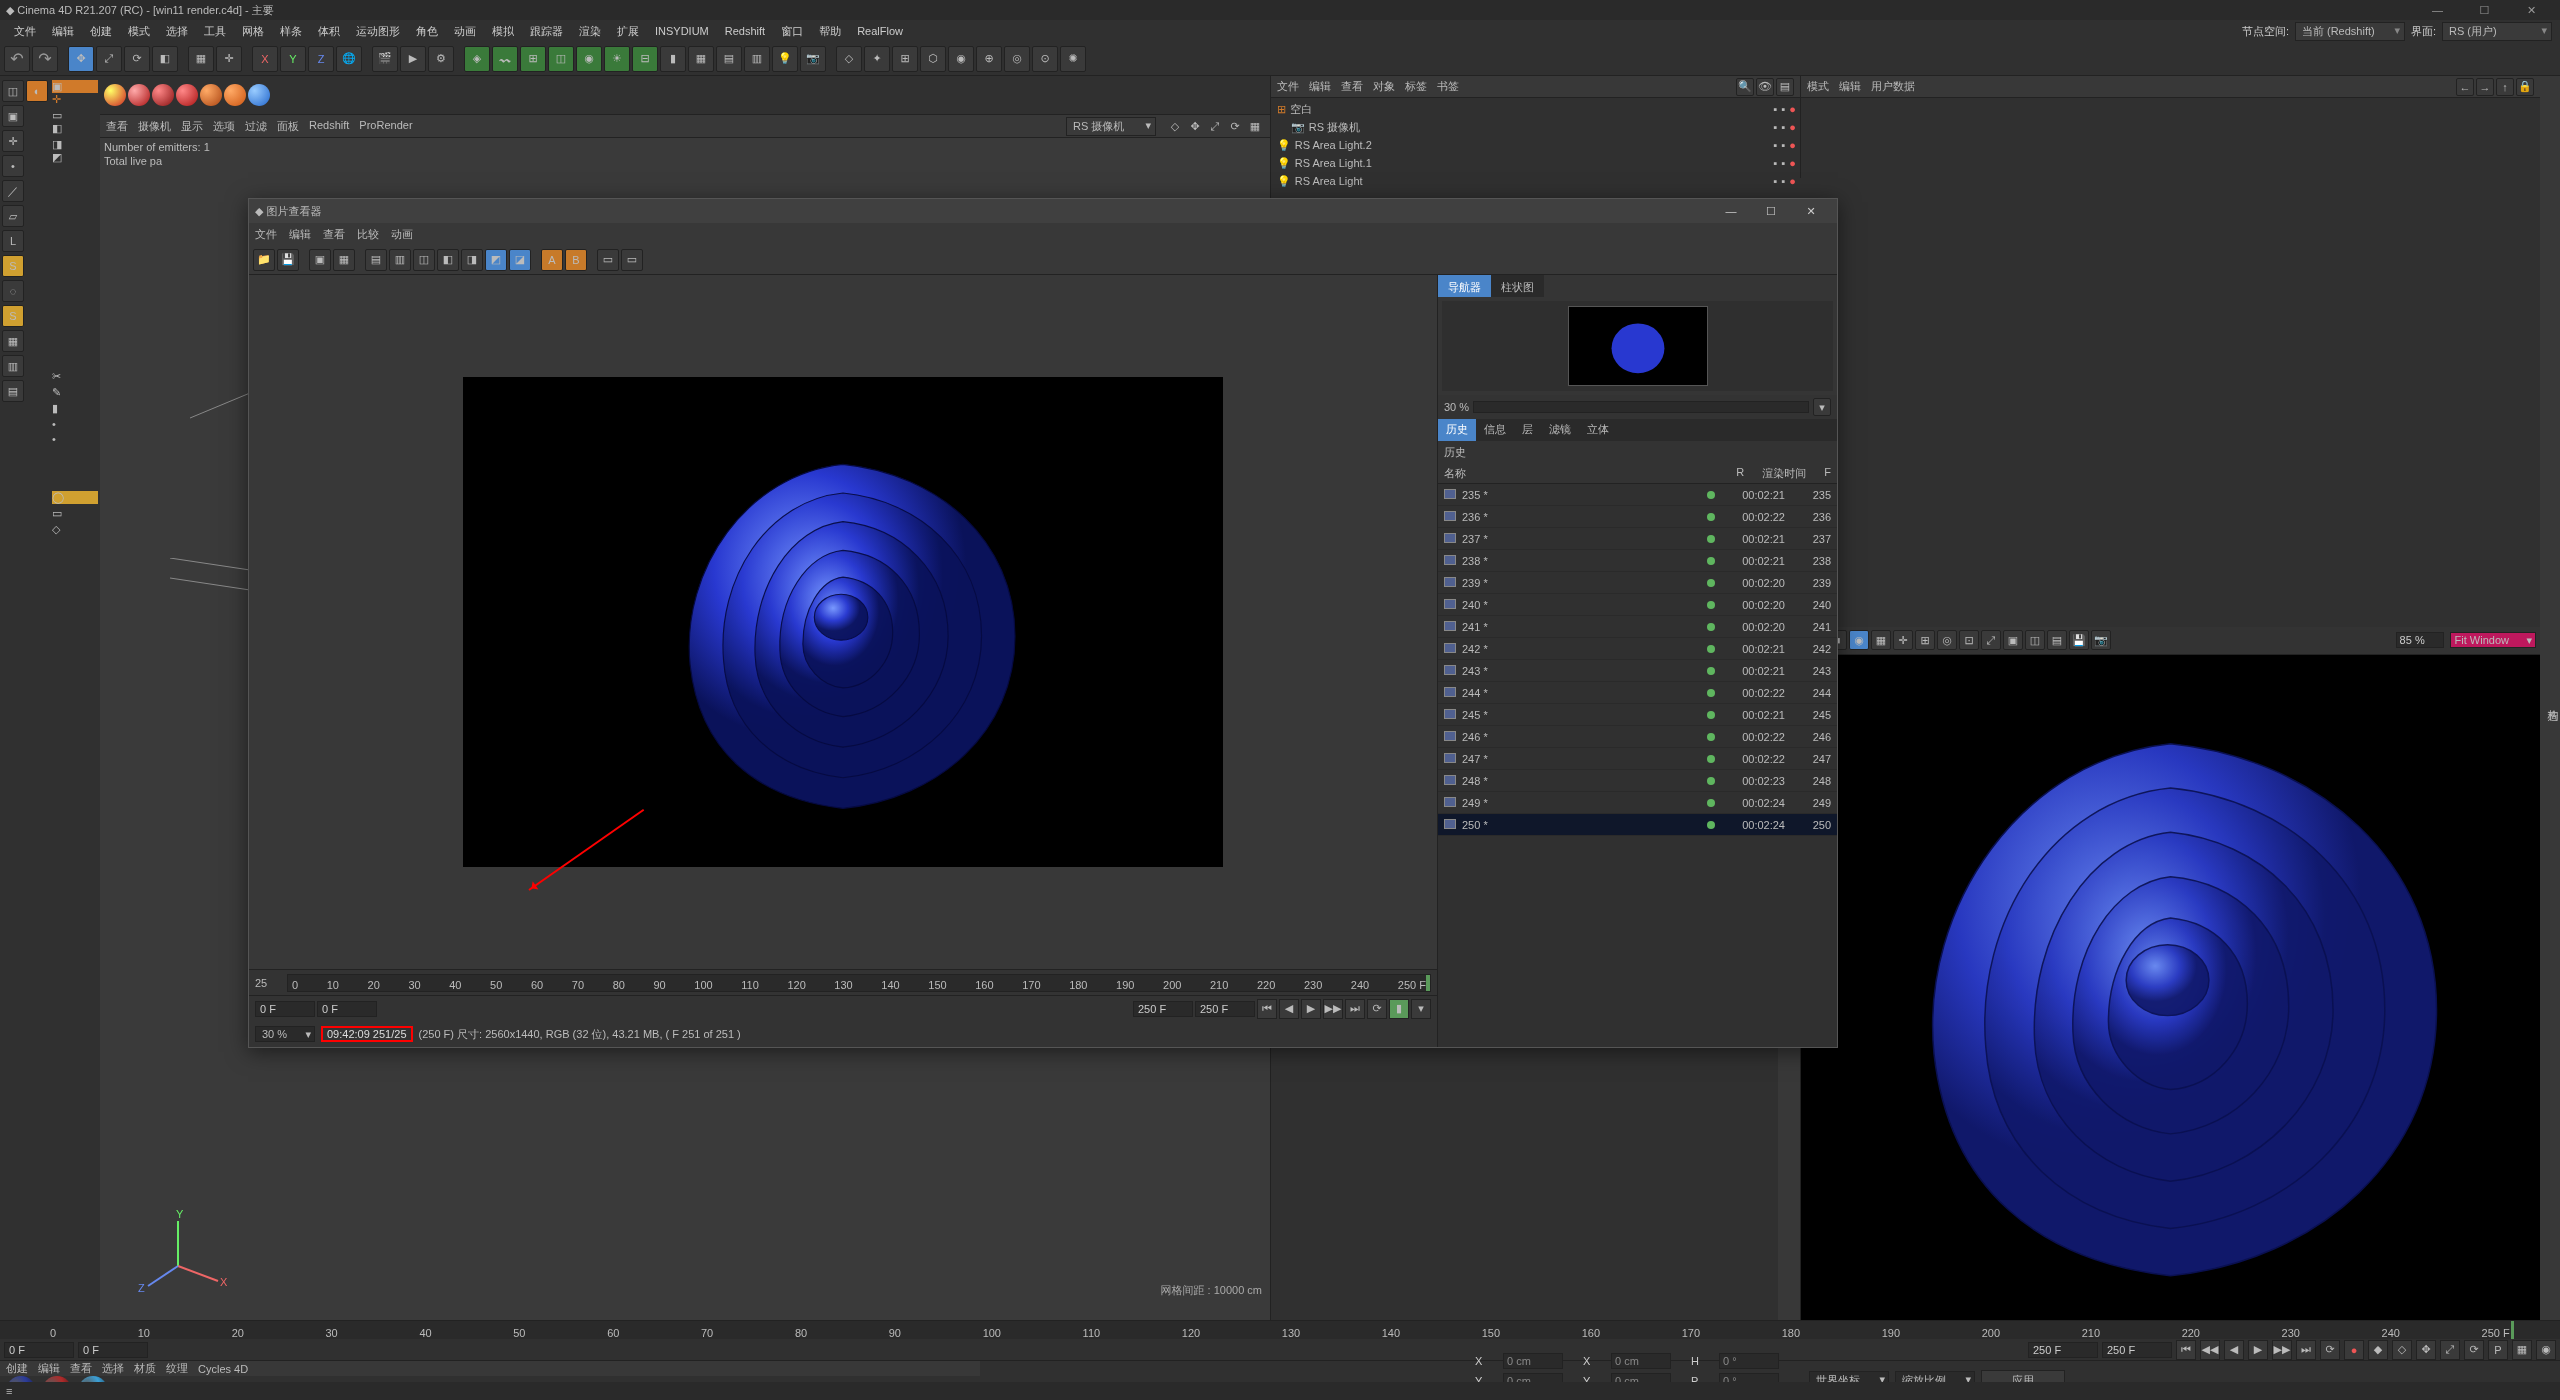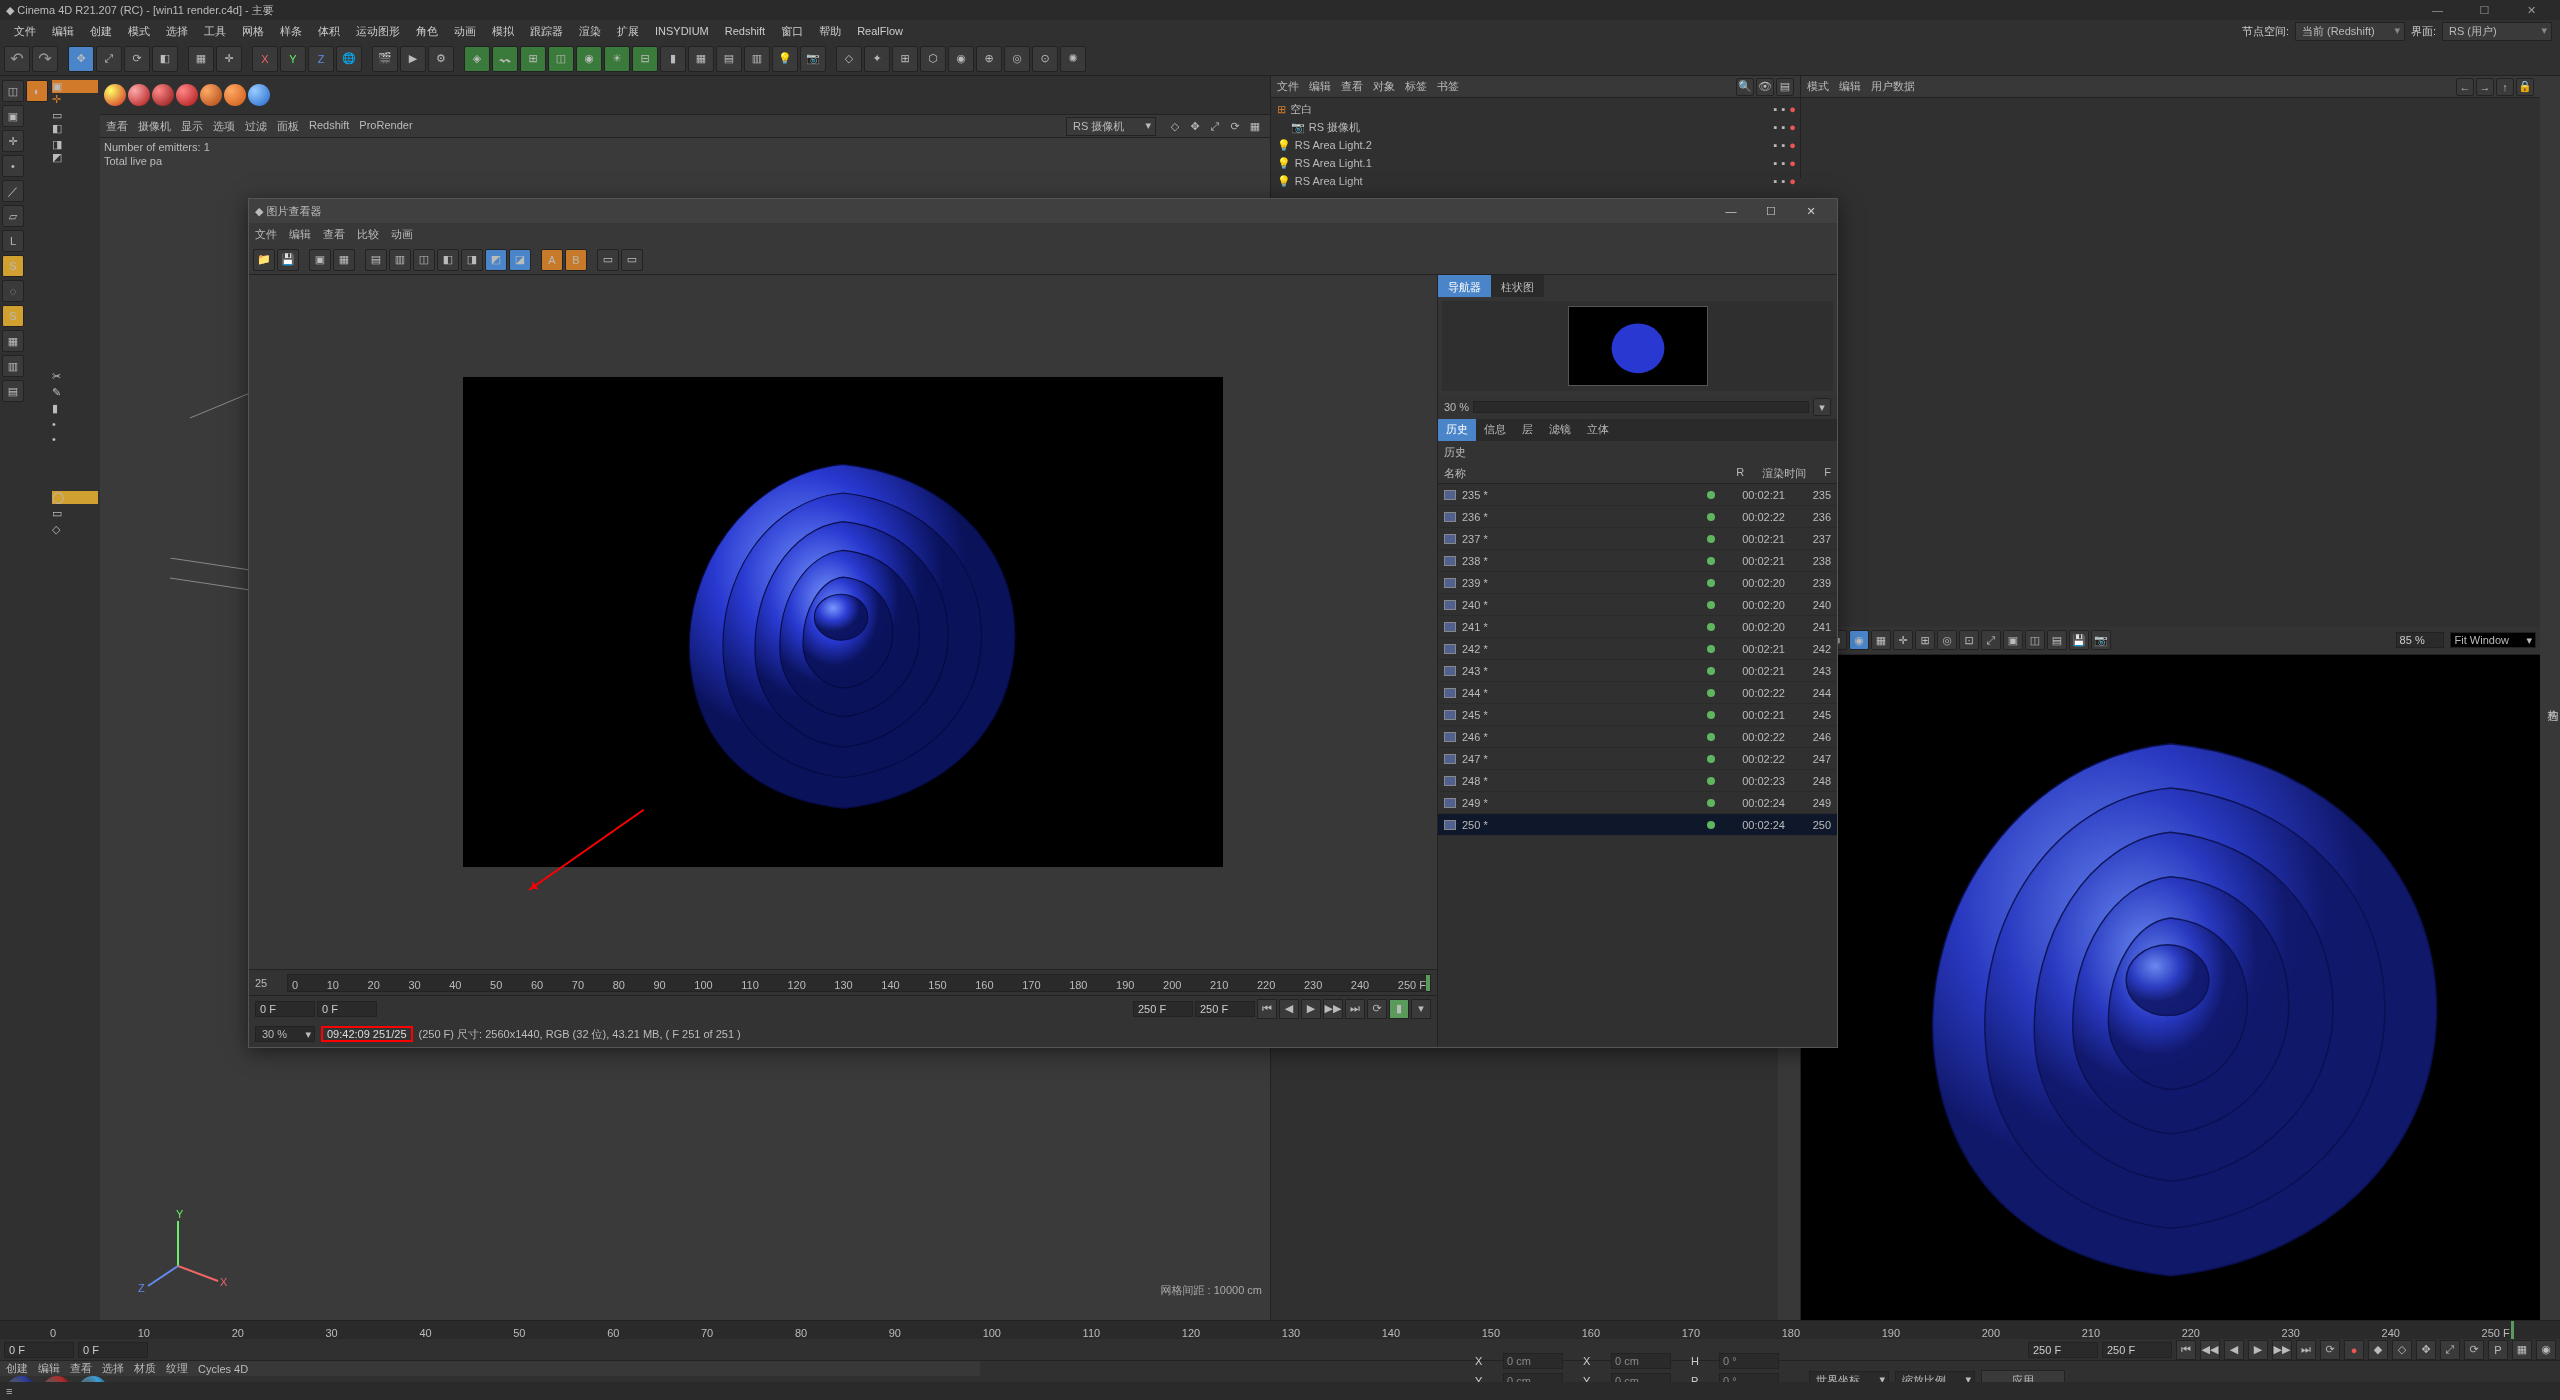--- a/index.html
+++ b/index.html
@@ -78,41 +78,41 @@
 .zoomrow{height:24px;display:flex;align-items:center;padding:0 6px;gap:4px;background:#333}
 .zoomrow .zsl{flex:1;height:12px;background:#2a2a2a;border:1px solid #222}
 .htabs{display:flex;height:22px;background:#2a2a2a}
 .htabs span{padding:3px 8px}
 .htabs span.on{background:#4a85c9;color:#fff}
 .hhdr{height:20px;display:flex;align-items:center;padding:0 6px;background:#333;border-bottom:1px solid #222}
 .hhdr .hr{margin-left:auto;display:flex;gap:18px}
 .hlist{flex:1;overflow:auto;background:#303030}
 .hrow{height:22px;display:flex;align-items:center;padding:0 6px;border-bottom:1px solid #2a2a2a}
 .hrow.sel{background:#0f172a;color:#fff}
-.hrow .hn{flex:1;display:flex;align-items:center;gap:6px}
+.hrow .hn{flex:1;display:flex;gap:6px}
 .hrow .dot{width:8px;height:8px;border-radius:50%;background:#5fb65f}
 .hrow .picn{width:12px;height:10px;background:#506090;border:1px solid #888}
 .hrow .ht{width:70px;text-align:right}
 .hrow .hf{width:36px;text-align:right;margin-left:10px}
 
 
 .rightarea{display:flex}
 .objpanel{width:530px;background:#303030;display:flex;flex-direction:column;border-left:1px solid #222}
 .panelmenu{height:22px;display:flex;align-items:center;gap:10px;padding:0 6px;background:#383838;border-bottom:1px solid #222}
 .panelmenu .pmr{margin-left:auto;display:flex;gap:2px}
 .objtree{flex:0 0 102px;background:#303030;padding:2px 4px}
 .objrow{height:18px;display:flex;align-items:center;gap:4px;font-size:11px}
 .objrow .onm{flex:1}
 .vtab{width:22px;background:#383838;display:flex;flex-direction:column;align-items:center;padding-top:6px;writing-mode:vertical-rl;gap:12px;color:#999}
 
 .rsview{flex:1;background:#303030;display:flex;flex-direction:column;border-left:1px solid #222}
 .rstool{height:28px;display:flex;align-items:center;gap:2px;padding:0 4px;background:#333;border-bottom:1px solid #222}
 .rstool .rsr{margin-left:auto;display:flex;align-items:center;gap:6px}
 .rstool input{background:#2a2a2a;border:1px solid #222;color:#ccc;width:48px;padding:1px 3px}
-.rstool .dd2{background:#000000;border:1px solid #222;padding:1px 26px 1px 4px;position:relative;min-width:80px}
+.rstool .dd2{background:#be185d;border:1px solid #222;padding:1px 26px 1px 4px;position:relative;min-width:80px}
 .rstool .dd2::after{content:"▾";position:absolute;right:3px}
 .rscanvas{flex:1;background:#000;display:flex;align-items:center;justify-content:center;position:relative}
 .rsfoot{height:22px;display:flex;align-items:center;justify-content:center;background:#333;font-size:10px;color:#aaa}
 
 
 .attrpanel{width:500px;background:#303030;border-left:1px solid #222;display:flex;flex-direction:column}
 
 
 .timeline{height:40px;background:#303030;border-top:1px solid #222;display:flex;flex-direction:column}
 .tlticks{height:18px;position:relative;background:#2a2a2a}

